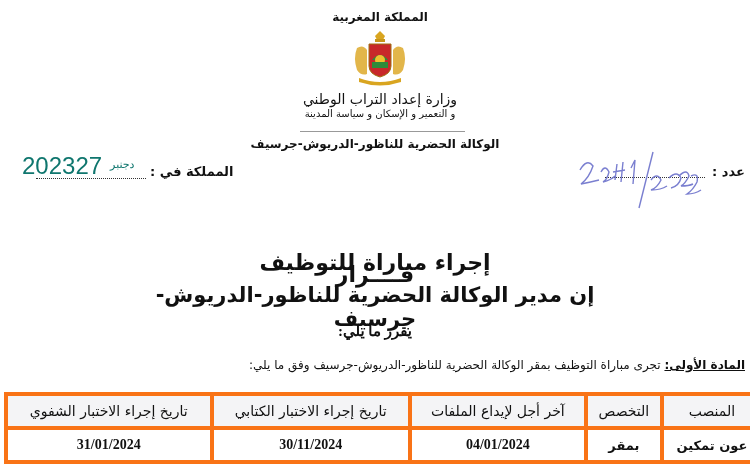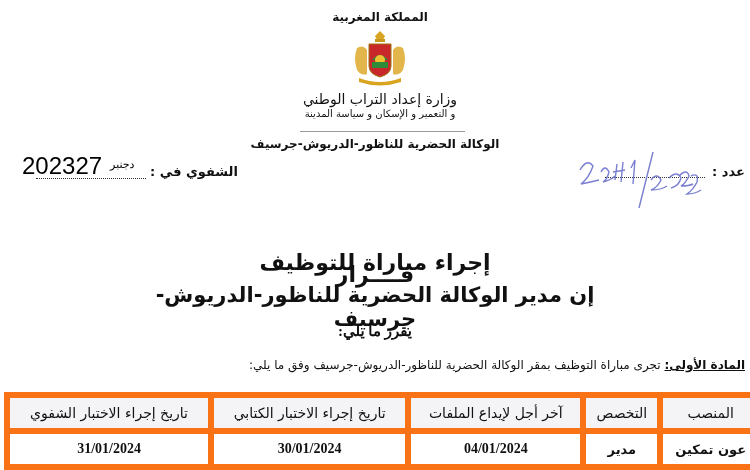--- a/index.html
+++ b/index.html
@@ -14,40 +14,40 @@
 
   .kingdom { top: 10px; left: 300px; width: 160px; text-align: center; font-size: 12px; font-weight: bold; }
   .emblem { top: 30px; left: 345px; width: 70px; height: 60px; }
   .ministry1 { top: 91px; left: 260px; width: 240px; text-align: center; font-size: 14px; }
   .ministry2 { top: 108px; left: 260px; width: 240px; text-align: center; font-size: 10px; }
   .hr-line { top: 131px; left: 300px; width: 165px; height: 1px; background: #999; }
   .agency { top: 137px; left: 240px; width: 270px; text-align: center; font-size: 12px; font-weight: bold; }
 
   .place-label { top: 164px; left: 150px; font-size: 13px; font-weight: bold; }
   .place-dots { top: 178px; left: 36px; width: 110px; border-bottom: 1px dotted #333; }
-  .stamp-date { top: 152px; left: 22px; color: #000000; font-family: "Liberation Sans", sans-serif; }
+  .stamp-date { top: 152px; left: 22px; color: #0f766e; font-family: "Liberation Sans", sans-serif; }
   .stamp-date .year { font-size: 24px; letter-spacing: -1px; }
   .stamp-date .month { font-size: 11px; margin: 0 8px; position: relative; top: -6px; }
   .stamp-date .day { font-size: 24px; letter-spacing: 4px; }
 
   .number-label { top: 164px; left: 712px; font-size: 13px; font-weight: bold; text-align: right; }
   .number-dots { top: 177px; left: 605px; width: 100px; border-bottom: 1px dotted #333; }
   .signature { top: 150px; left: 575px; width: 130px; height: 60px; }
 
   .decision { top: 222px; left: 300px; width: 150px; text-align: center; font-size: 22px; font-weight: bold; margin-top: 40px; }
   .contest { top: 250px; left: 225px; width: 300px; text-align: center; font-size: 22px; font-weight: bold; }
   .director { top: 283px; left: 150px; width: 450px; text-align: center; font-size: 21px; font-weight: bold; }
   .decides { top: 322px; left: 290px; width: 170px; text-align: center; font-size: 15px; font-weight: bold; font-family: Liberation Serif, serif; }
 
   .article { top: 358px; left: 200px; width: 545px; font-size: 12px; text-align: right; white-space: nowrap; }
   .article .art-title { font-weight: bold; text-decoration: underline; }
 
   .table-wrap { top: 392px; left: 4px; width: 760px; }
   table { border-collapse: collapse; width: 760px; direction: rtl; font-family: "Liberation Serif", serif; }
-  th, td { border: 6px solid #f97316; text-align: center; height: 30px; padding: 0 4px; }
+  th, td { border: 4px solid #f97316; text-align: center; height: 30px; padding: 0 4px; }
   th { font-weight: normal; font-size: 14px; background: #f4f4f6; font-family: "DejaVu Sans", sans-serif; }
   td { font-weight: bold; font-size: 14px; }
   td.ar { font-family: "DejaVu Sans", sans-serif; font-weight: bold; font-size: 13px; }
 </style>
 </head>
 <body>
 
 <div class="abs kingdom rtl">المملكة المغربية</div>
 
 <div class="abs emblem">
@@ -62,21 +62,21 @@
     <rect x="27" y="32" width="16" height="6" fill="#2f8a3a"></rect>
     <path d="M14 48 Q35 56 56 48 L56 52 Q35 59 14 52 Z" fill="#d9a520"></path>
   </svg>
 </div>
 
 <div class="abs ministry1 rtl">وزارة إعداد التراب الوطني</div>
 <div class="abs ministry2 rtl">و التعمير و الإسكان و سياسة المدينة</div>
 <div class="abs hr-line"></div>
 <div class="abs agency rtl">الوكالة الحضرية للناظور-الدريوش-جرسيف</div>
 
-<div class="abs place-label rtl">الشفوي في :</div>
+<div class="abs place-label rtl">المملكة في :</div>
 <div class="abs place-dots"></div>
 <div class="abs stamp-date">
   <span class="year">2023</span><span class="month">دجنبر</span><span class="day">27</span>
 </div>
 
 <div class="abs number-label rtl">عدد :</div>
 <div class="abs number-dots"></div>
 <div class="abs signature">
   <svg width="130" height="60" viewBox="0 0 130 60" fill="none" stroke="#7a7fd0" stroke-width="1.4">
     <path d="M5 20 Q12 8 18 16 Q14 28 6 34 Q16 32 24 30"></path>
@@ -107,20 +107,20 @@
         <th>المنصب</th>
         <th>التخصص</th>
         <th>آخر أجل لإيداع الملفات</th>
         <th>تاريخ إجراء الاختبار الكتابي</th>
         <th>تاريخ إجراء الاختبار الشفوي</th>
       </tr>
     </thead>
     <tbody>
       <tr>
         <td class="ar">عون تمكين</td>
-        <td class="ar">مدير</td>
+        <td class="ar">بمقر</td>
         <td>04/01/2024</td>
-        <td>30/01/2024</td>
+        <td>30/11/2024</td>
         <td>31/01/2024</td>
       </tr>
     </tbody>
   </table>
 </div>
 
 </body></html>

